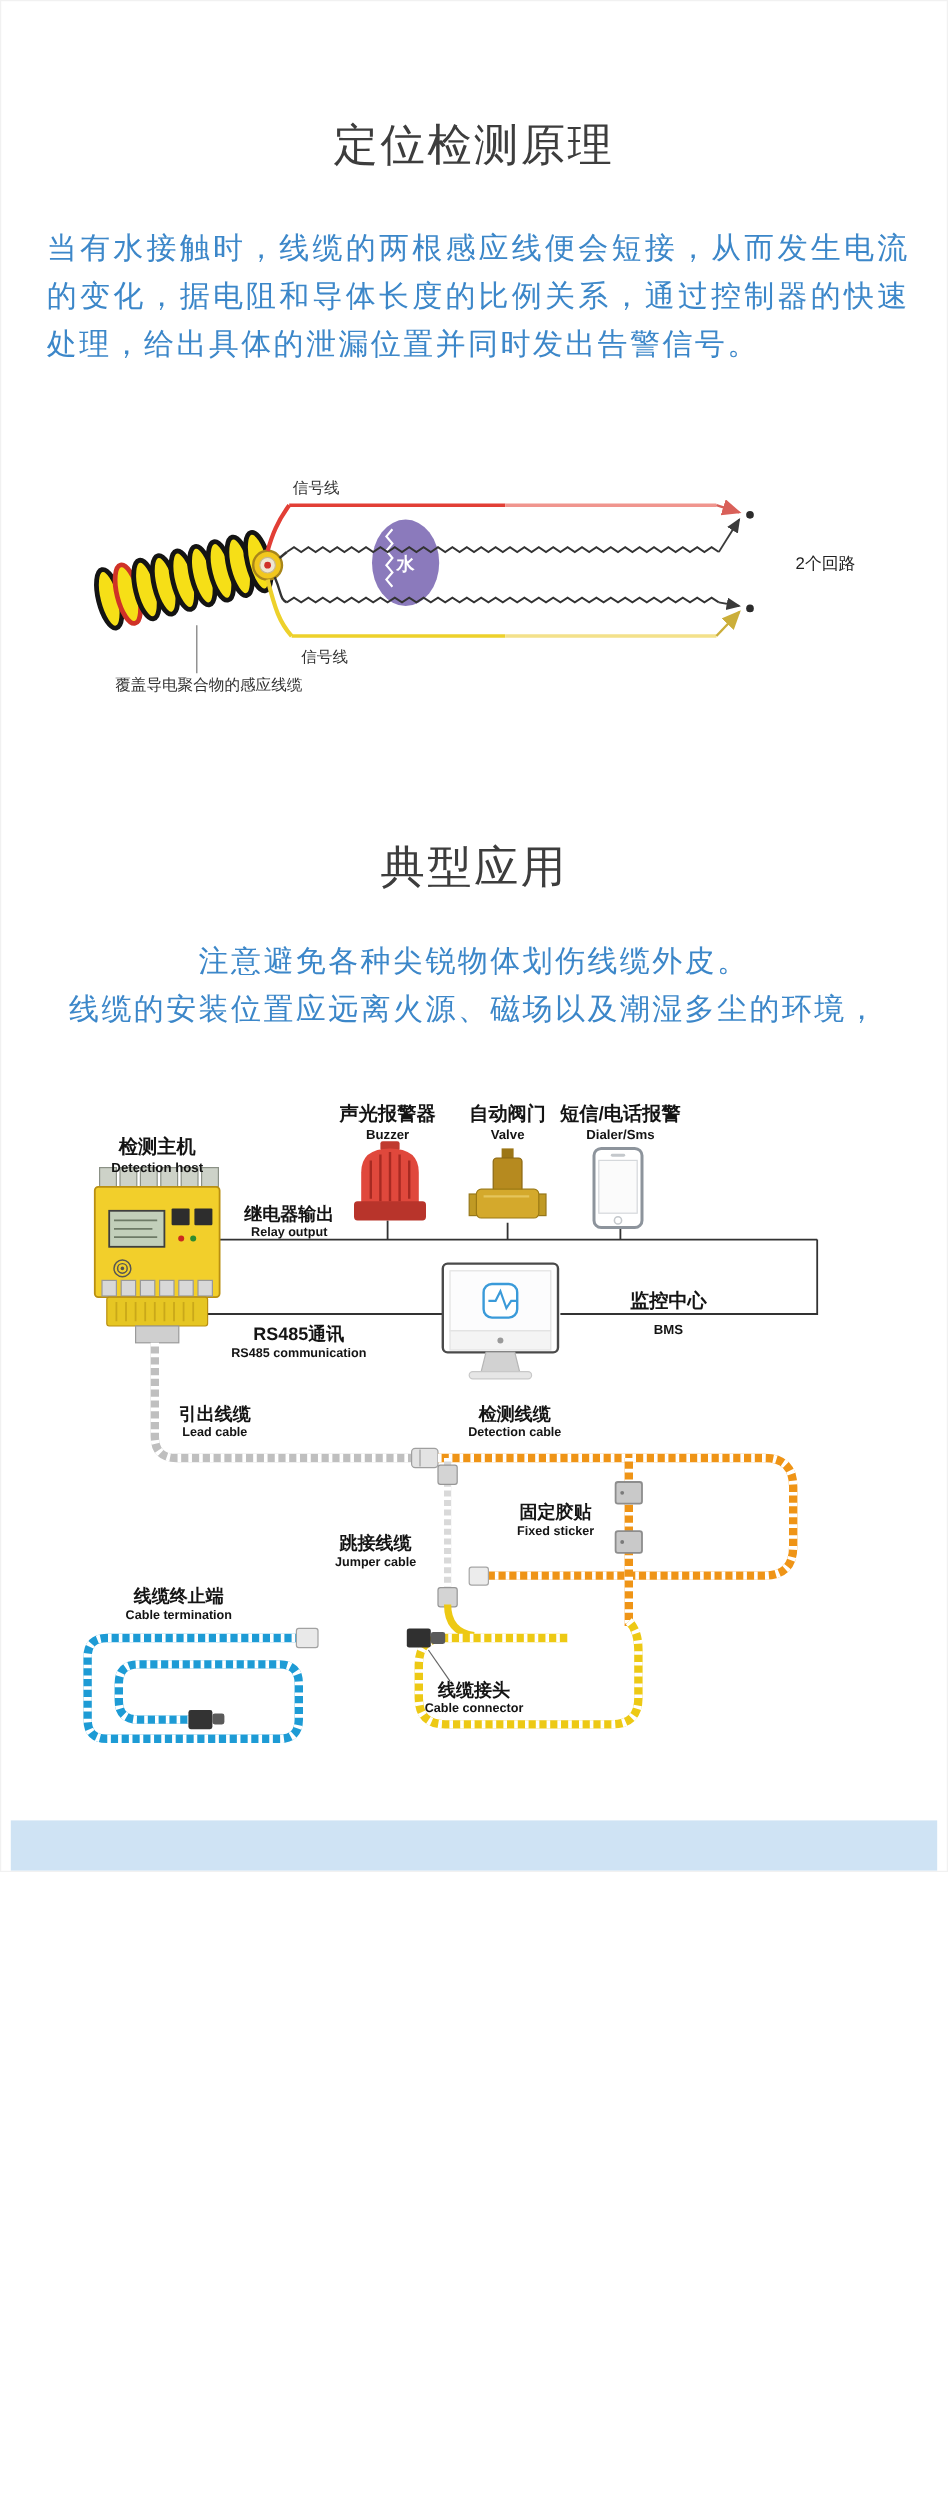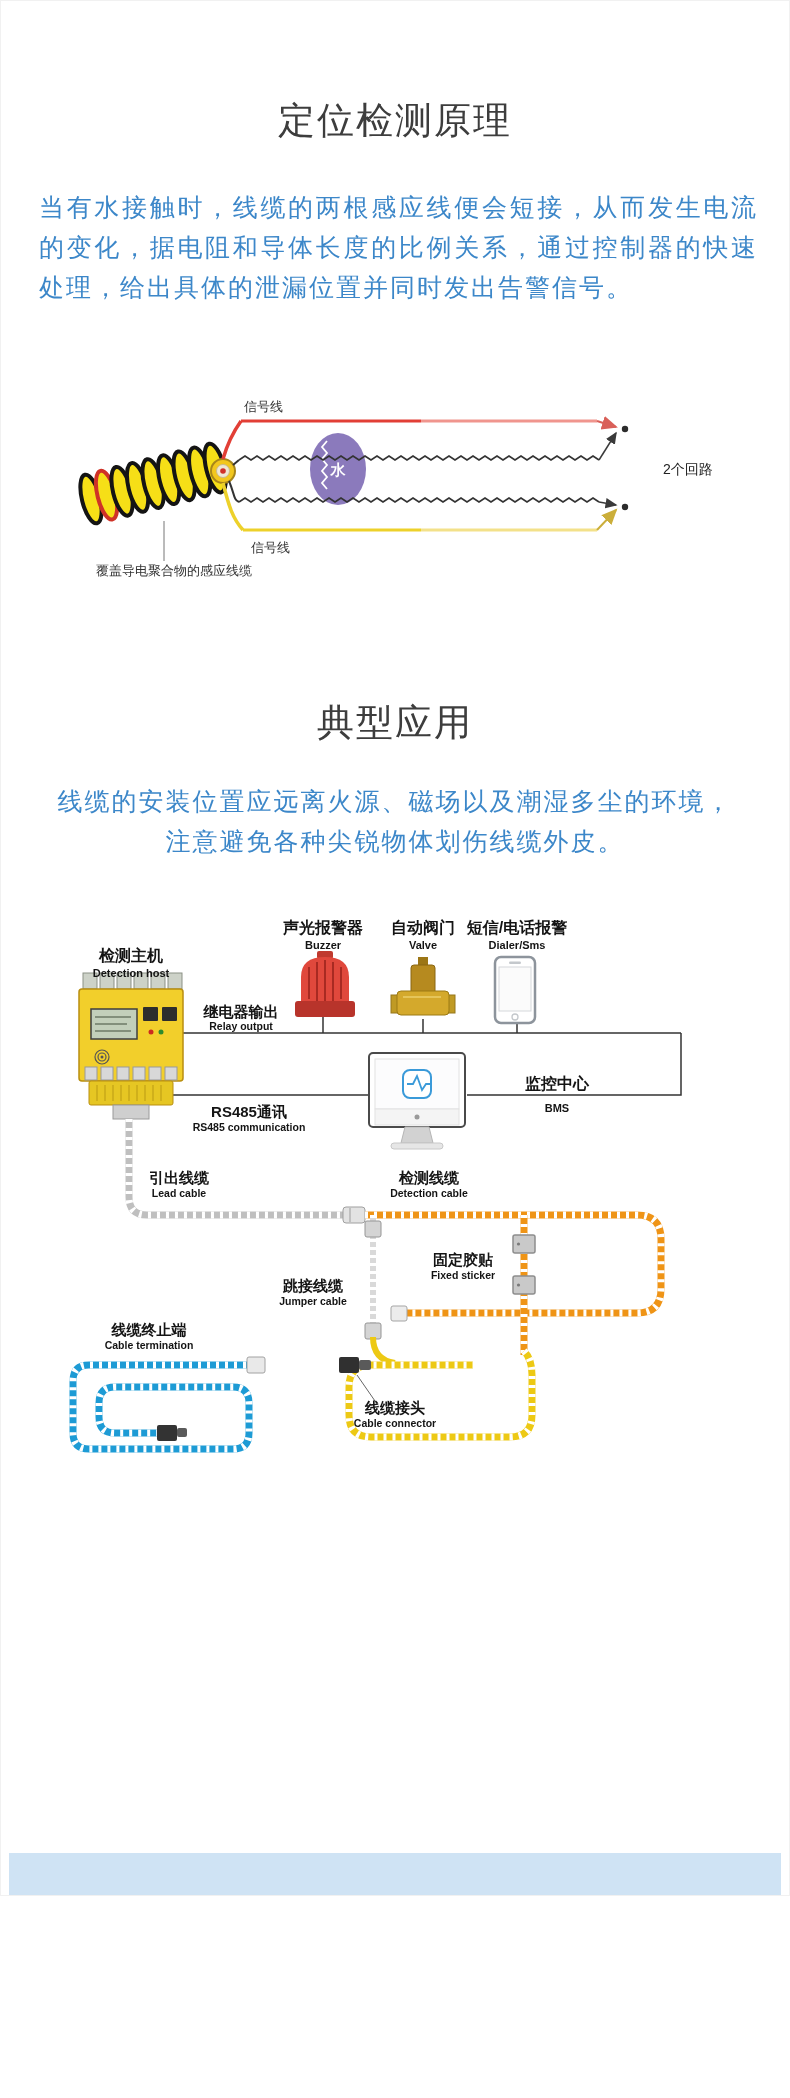--- a/index.html
+++ b/index.html
@@ -1,17 +1,17 @@
 <!DOCTYPE html>
 <html><head>
 <meta charset="utf-8">
 <style>
   html,body{margin:0;padding:0;background:#ffffff;}
   .page{
-    width:790px;height:1896px;box-sizing:border-box;
+    width:790px;height:1560px;box-sizing:border-box;
     display:flex;flex-direction:column;overflow:hidden;
     background:#ffffff;border:1px solid #f1f1f1;
     font-family:"Liberation Sans","DejaVu Sans",sans-serif;
   }
   .sec-title{
     text-align:center;font-size:37px;font-weight:500;
     color:#3d3d3d;letter-spacing:2px;line-height:1.3;
   }
   .t1{margin-top:96px;}
   .t2{margin-top:90px;}
@@ -105,22 +105,22 @@
     <text class="lbl13" x="243" y="62">信号线</text>
     <text class="lbl13" x="250" y="203">信号线</text>
     <text class="lbl14" x="662" y="125">2个回路</text>
     <line x1="163" y1="172" x2="163" y2="212" stroke="#777" stroke-width="1"></line>
     <text class="lbl13" x="95" y="226">覆盖导电聚合物的感应线缆</text>
   </svg>
 
   <div class="sec-title t2">典型应用</div>
 
   <div class="body-text p2">
+    <div>注意避免各种尖锐物体划伤线缆外皮。</div>
     <div>线缆的安装位置应远离火源、磁场以及潮湿多尘的环境，</div>
-    <div>注意避免各种尖锐物体划伤线缆外皮。</div>
   </div>
 
   <svg class="svg2" width="790" height="580" viewBox="0 0 790 580" role="img">
 
     <path class="wline" d="M182 128 H680"></path>
     <path class="wline" d="M322 112 V128"></path>
     <path class="wline" d="M422 114 V128"></path>
     <path class="wline" d="M516 118 V128"></path>
     <path class="wline" d="M680 128 V190 H466"></path>
     <path class="wline" d="M172 190 H368"></path>

